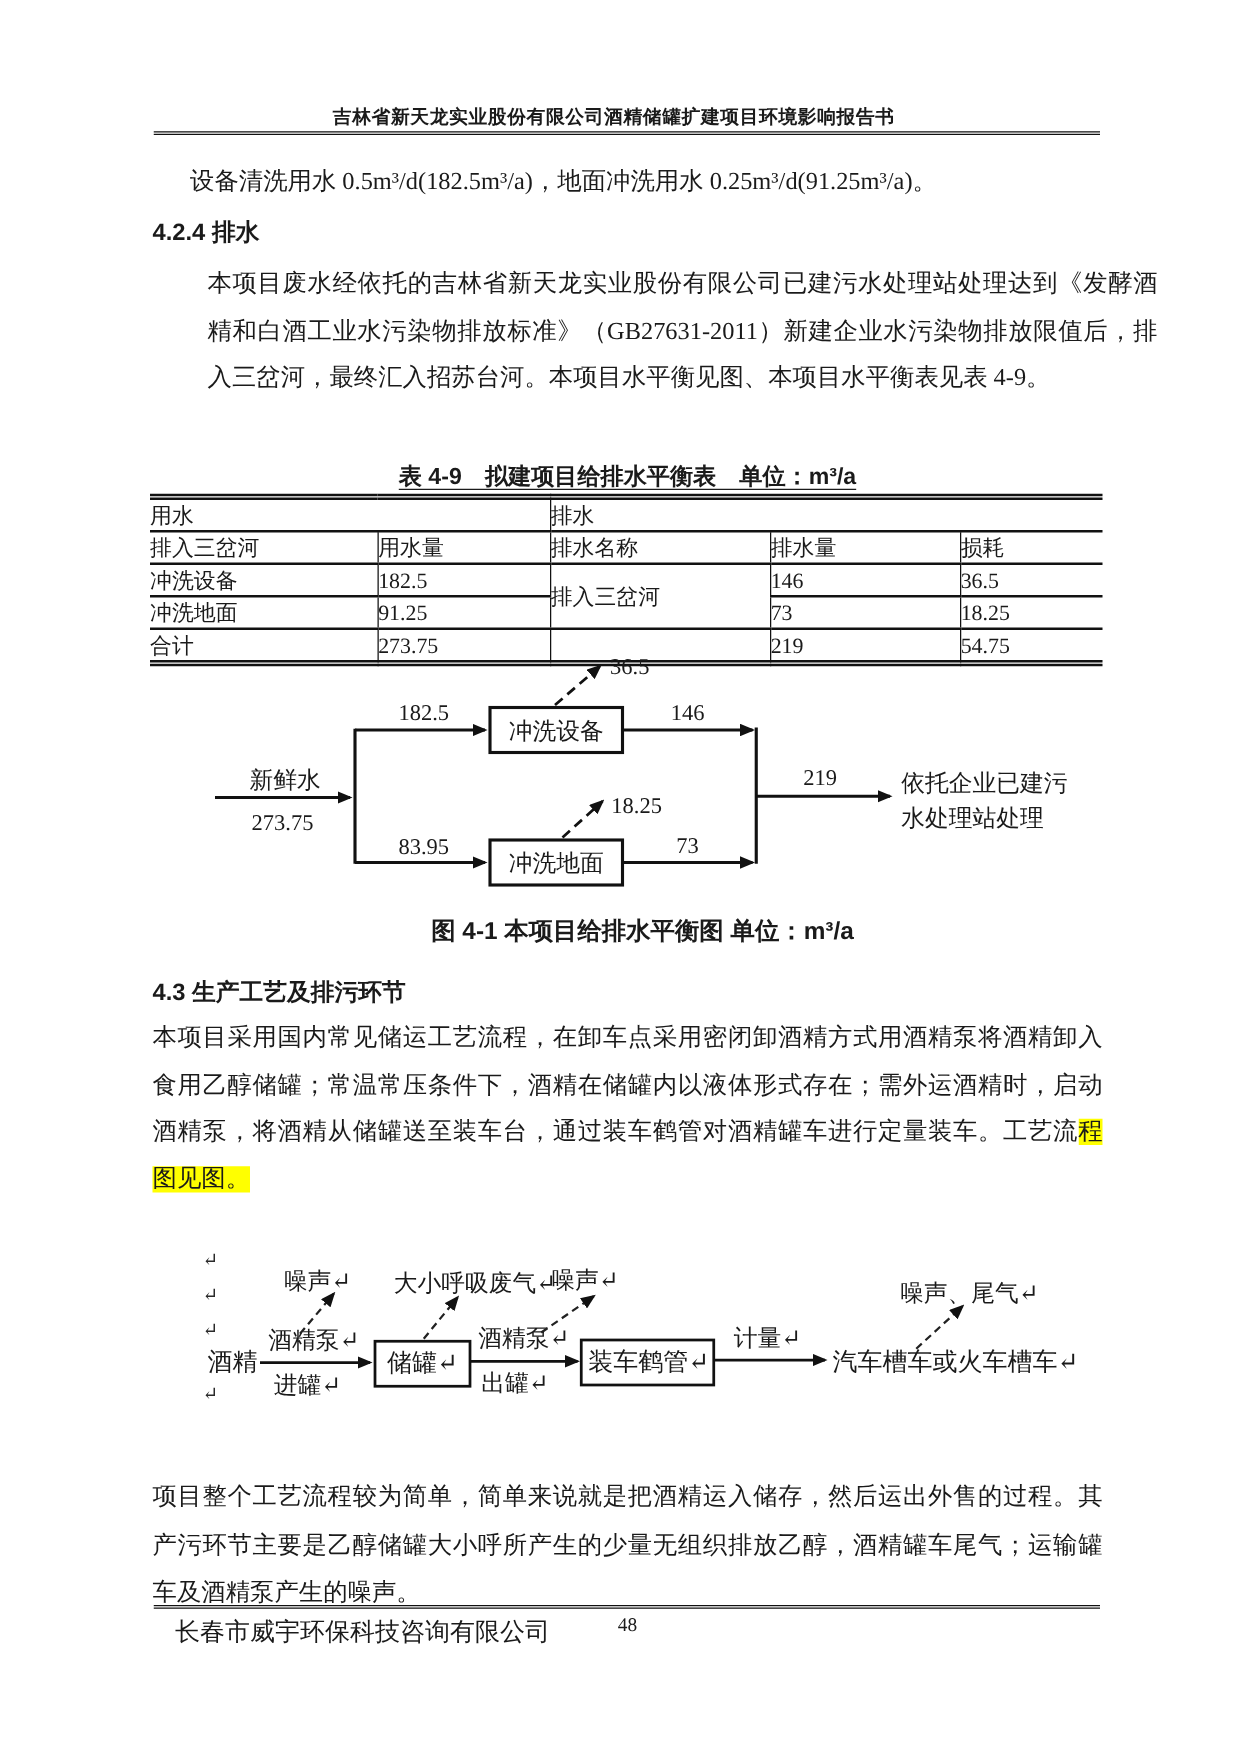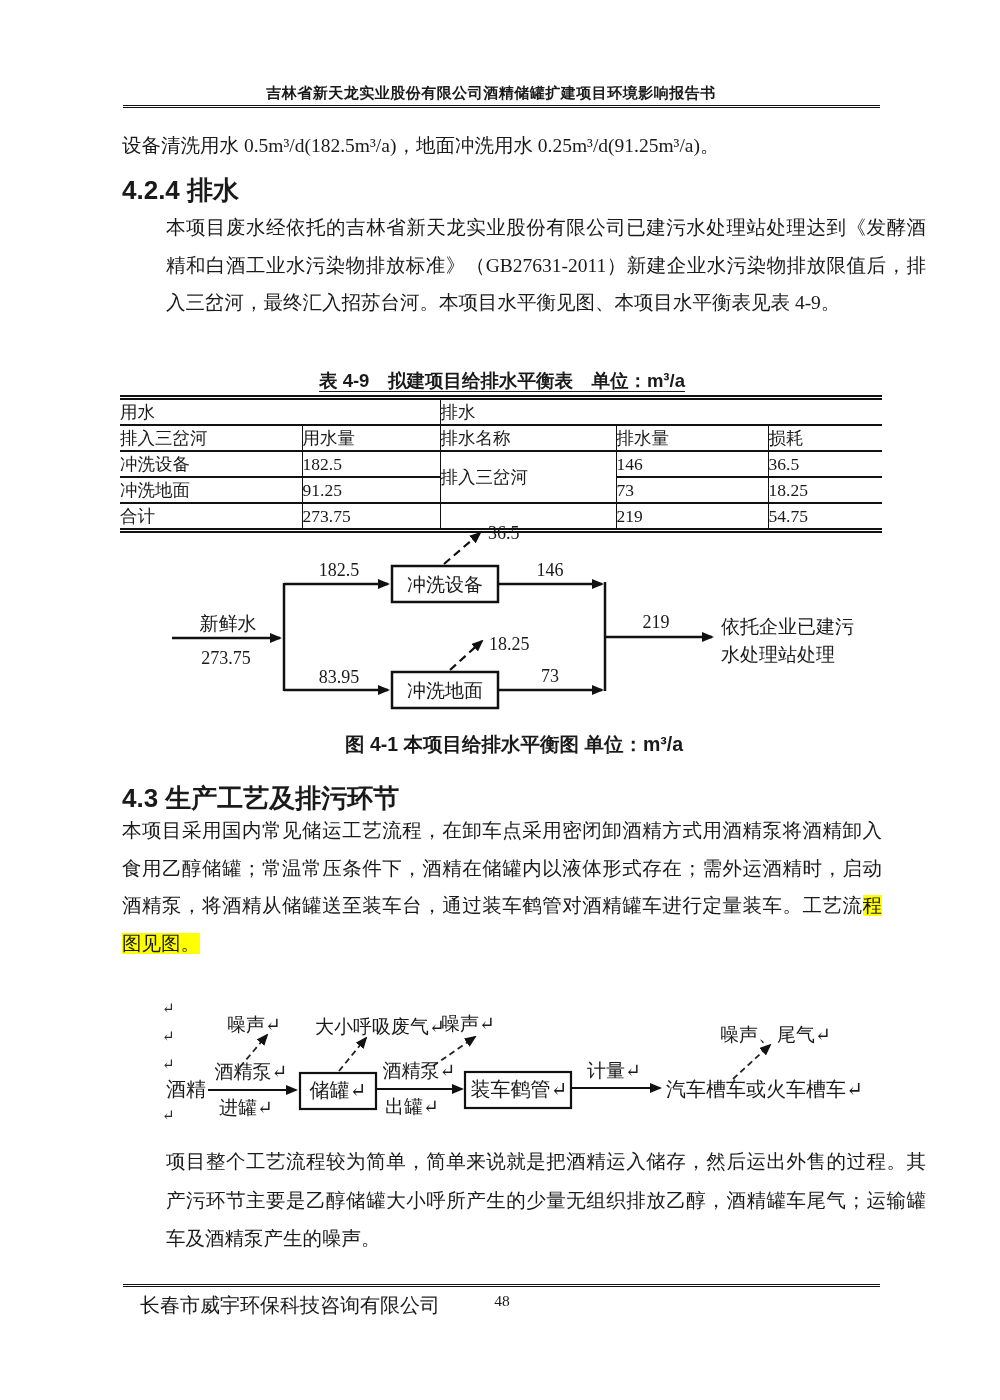--- a/index.html
+++ b/index.html
@@ -9,28 +9,28 @@
     overflow:hidden;
   }
   .abs{position:absolute;}
   .doc-header{left:0;top:84px;width:948px;text-align:center;
     font-size:15px;font-weight:bold;letter-spacing:.5px;margin-left:17px;}
   .rule{left:123px;width:757px;height:0;border-top:1px solid #111;border-bottom:1px solid #111;padding-top:1px;}
   .hdr-rule{top:105px;}
   .ftr-rule{top:1284px;}
   .bodytext{font-size:19.5px;line-height:37.5px;width:760px;left:122px;
     text-align:justify;text-align-last:left;}
-  .intro{top:131px;line-height:30px;}
+  .intro{top:131px;line-height:30px;margin-left:30px;}
   .heading{left:122px;font-family:"Liberation Sans","DejaVu Sans",sans-serif;
-    font-weight:bold;font-size:26px;}
+    font-weight:bold;font-size:19px;}
   .h424{top:173px;}
   .h43{top:781px;}
   .para424{top:209px;margin-left:44px;}
   .para43{top:812px;}
-  .para-close{top:1143px;line-height:38.5px;margin-left:44px;}
+  .para-close{top:1179px;line-height:38.5px;}
   .indent{text-indent:2em;display:inline;}
   .hl{background:#ffff00;}
   .tbl-title{left:122px;top:368px;width:760px;text-align:center;
     font-family:"Liberation Sans","DejaVu Sans",sans-serif;font-weight:bold;font-size:18.5px;}
   .tbl-title u{text-underline-offset:4px;}
   table.t49{left:120px;top:395px;width:762px;border-collapse:collapse;
     font-size:17.5px;table-layout:fixed;}
   table.t49{border-top:5px double #111;border-bottom:5px double #111;}
   .t49 td{border-top:2px solid #111;border-bottom:2px solid #111;
     border-left:1px solid #111;border-right:1px solid #111;

